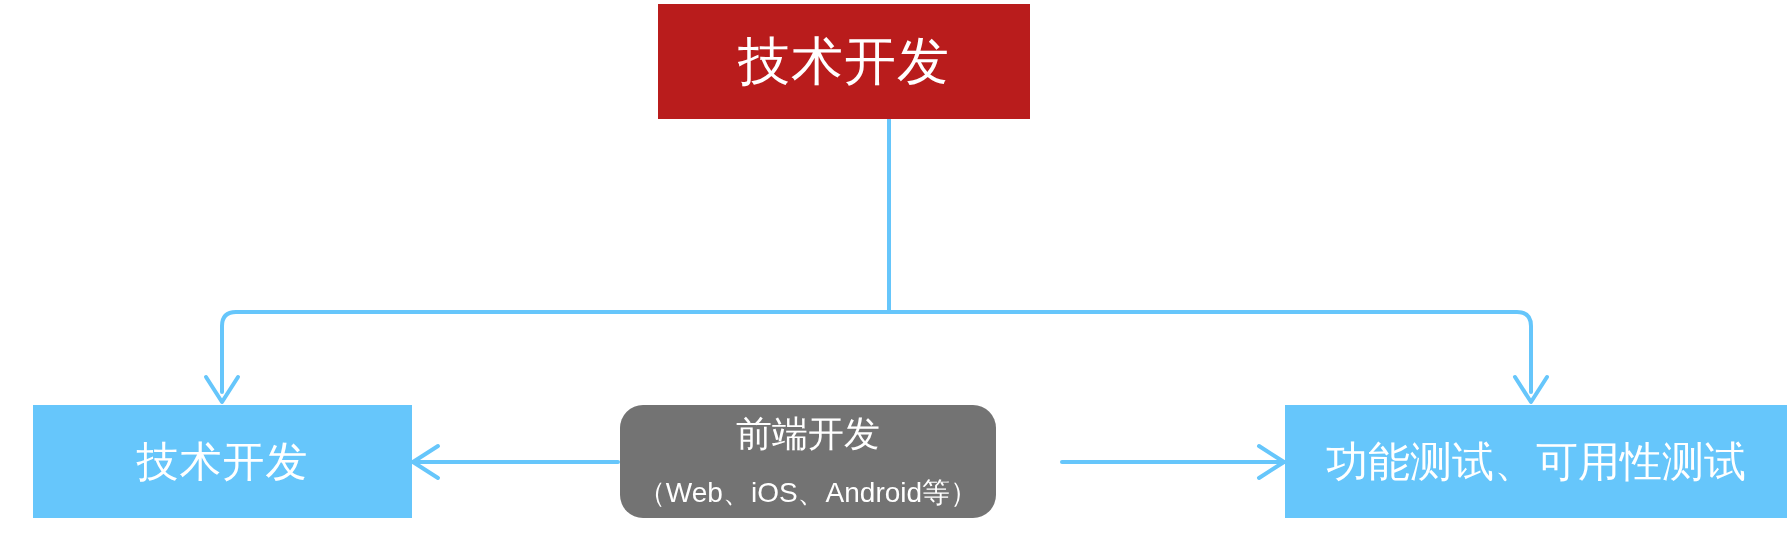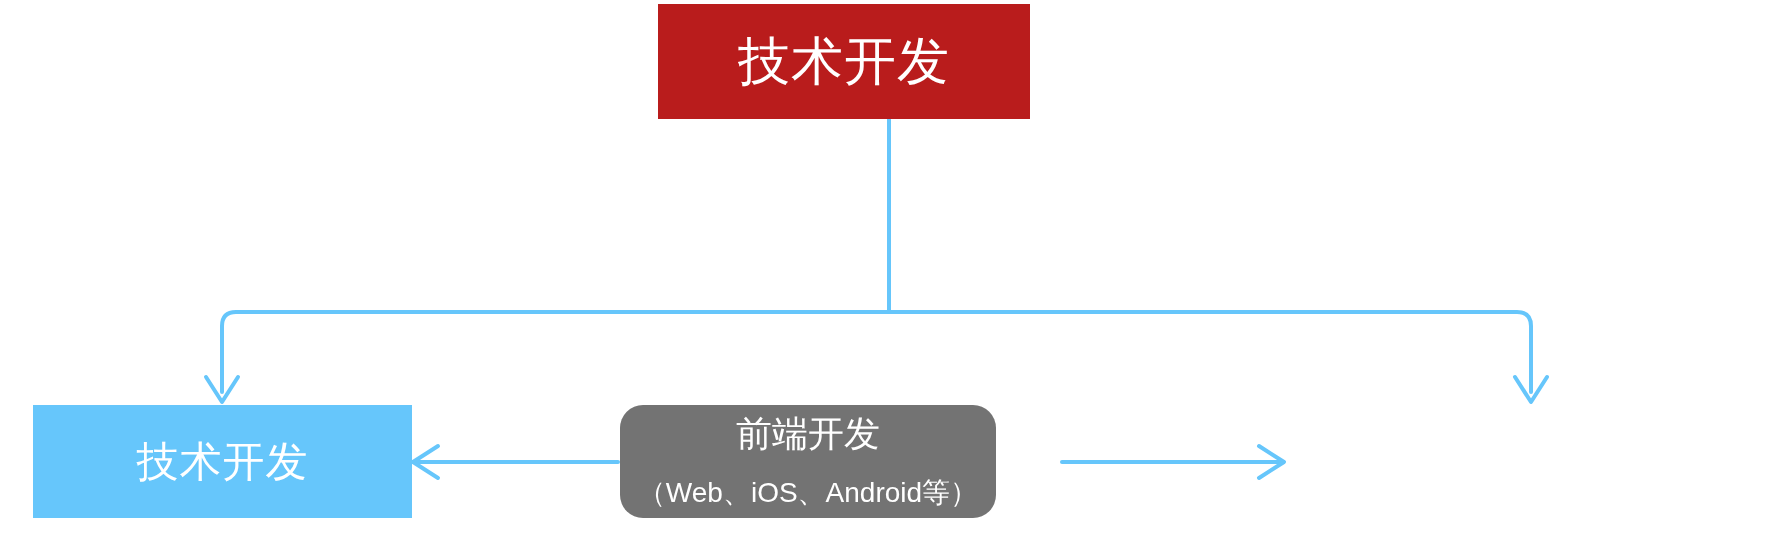--- a/index.html
+++ b/index.html
@@ -118,14 +118,17 @@
 
   <div class="node node-left">
     <span class="node-title">技术开发</span>
   </div>
 
   <div class="node node-mid">
     <span class="node-title">前端开发</span>
     <span class="node-subtitle">（Web、iOS、Android等）</span>
   </div>
 
+  <div class="node node-right">
+    <span class="node-title">功能测试、可用性测试</span>
+  </div>
 
 </div>
 
 </body></html>

